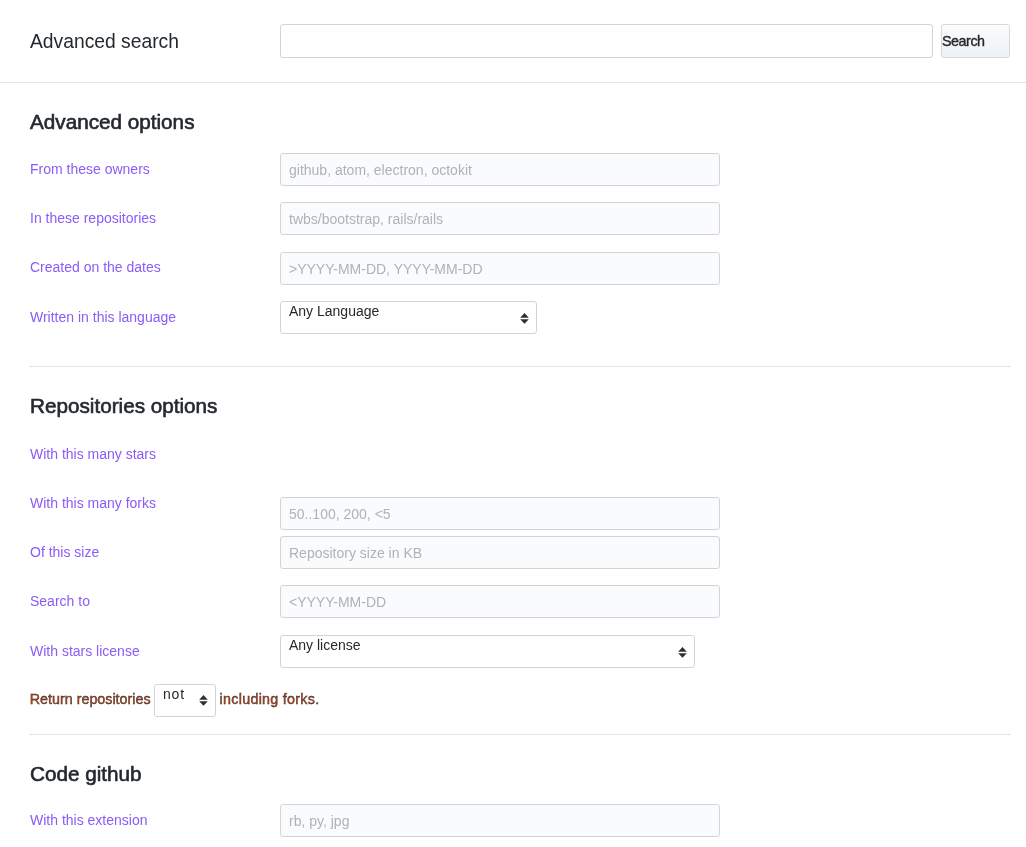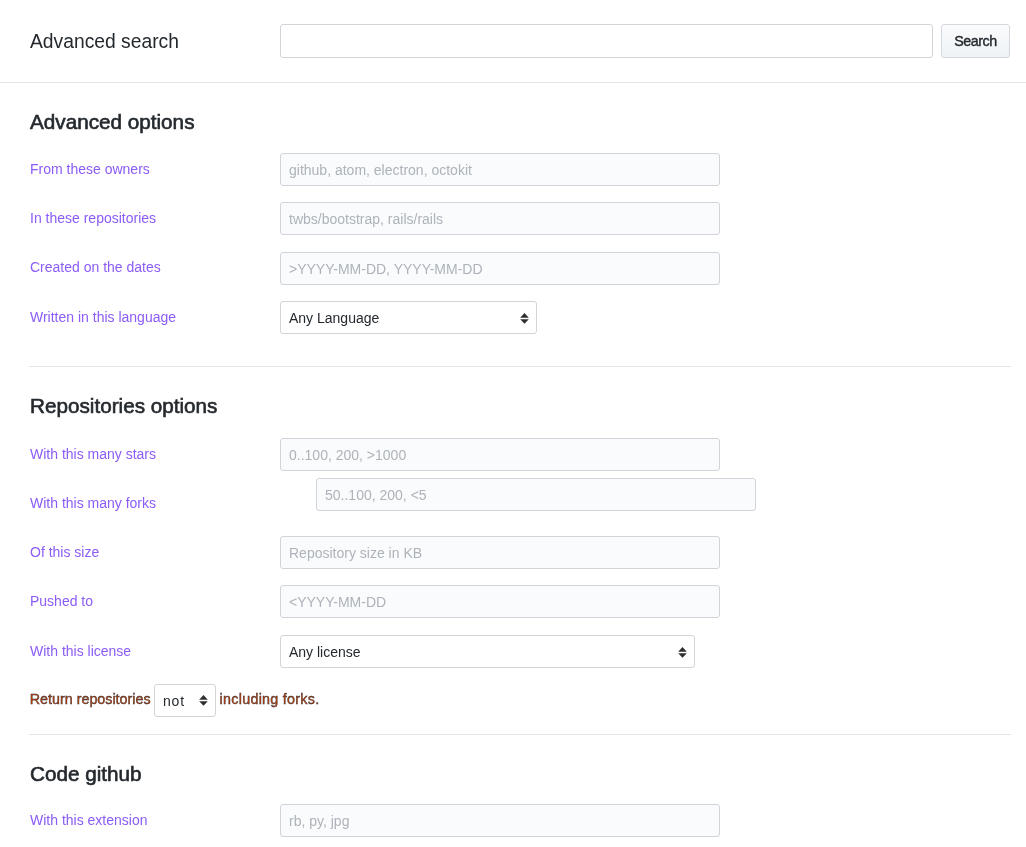--- a/index.html
+++ b/index.html
@@ -56,21 +56,21 @@
     background: linear-gradient(180deg, #fafbfc 0%, #eff3f6 90%);
     font-family: "Liberation Sans", sans-serif;
     font-size: 14.3px;
     font-weight: 400;
     -webkit-text-stroke: 0.38px #24292e;
     letter-spacing: -0.45px;
     color: #24292e;
     cursor: pointer;
     padding: 0.4px 0 0 0;
     line-height: 32px;
-    text-align: center;
+    text-align: left;
   }
 
   
   .divider {
     position: absolute;
     height: 1px;
     background: #e1e4e8;
   }
   .divider.full { left: 0; width: 1026px; }
   .divider.inner { left: 28.8px; width: 982px; }
@@ -121,21 +121,21 @@
     background: #ffffff;
     font-family: "Liberation Sans", sans-serif;
     font-size: 14px;
     color: #24292e;
     padding: 0 8px;
     outline: none;
     -webkit-appearance: none;
     appearance: none;
     cursor: default;
     display: flex;
-    align-items: center;
+    align-items: flex-start;
   }
   .select > span { position: relative; top: 0.8px; }
   .select-arrow {
     position: absolute;
     pointer-events: none;
     width: 9px;
     height: 11px;
     display: block;
   }
   .select-arrow svg { display: block; }
@@ -181,32 +181,31 @@
         <path d="M4.5 0.1 L8.8 4.7 L0.2 4.7 Z" fill="#2f2f2f"></path>
         <path d="M4.5 10.7 L0.2 6.2 L8.8 6.2 Z" fill="#2f2f2f"></path>
       </svg>
   </span>
 
   <div class="divider inner" style="top:366px"></div>
 
   <div class="section-title" style="top:394px">Repositories options</div>
 
   <div class="row-label" style="top:443.6px">With this many stars</div>
-  <input class="field" style="top: 437.8px;" placeholder="0..100, 200, &gt;1000">
 
   <div class="row-label" style="top:492.8px">With this many forks</div>
-  <input class="field" style="top: 478px; margin-left: 36px;" placeholder="50..100, 200, &lt;5">
+  <input class="field" style="top: 497px;" placeholder="50..100, 200, &lt;5">
 
   <div class="row-label" style="top:542.2px">Of this size</div>
   <input class="field" style="top: 536.4px;" placeholder="Repository size in KB">
 
-  <div class="row-label" style="top:591.0px">Pushed to</div>
+  <div class="row-label" style="top:591.0px">Search to</div>
   <input class="field" style="top: 585.2px;" placeholder="&lt;YYYY-MM-DD">
 
-  <div class="row-label" style="top:640.6px">With this license</div>
+  <div class="row-label" style="top:640.6px">With stars license</div>
   <div class="select" style="left:280px;top:634.8px;width:415px">
     <span>Any license</span>
   </div>
   <span class="select-arrow" style="left:677.9px;top:647.0px">
     <svg width="9" height="11" viewBox="0 0 9 11">
         <path d="M4.5 0.1 L8.8 4.7 L0.2 4.7 Z" fill="#2f2f2f"></path>
         <path d="M4.5 10.7 L0.2 6.2 L8.8 6.2 Z" fill="#2f2f2f"></path>
       </svg>
   </span>
 

